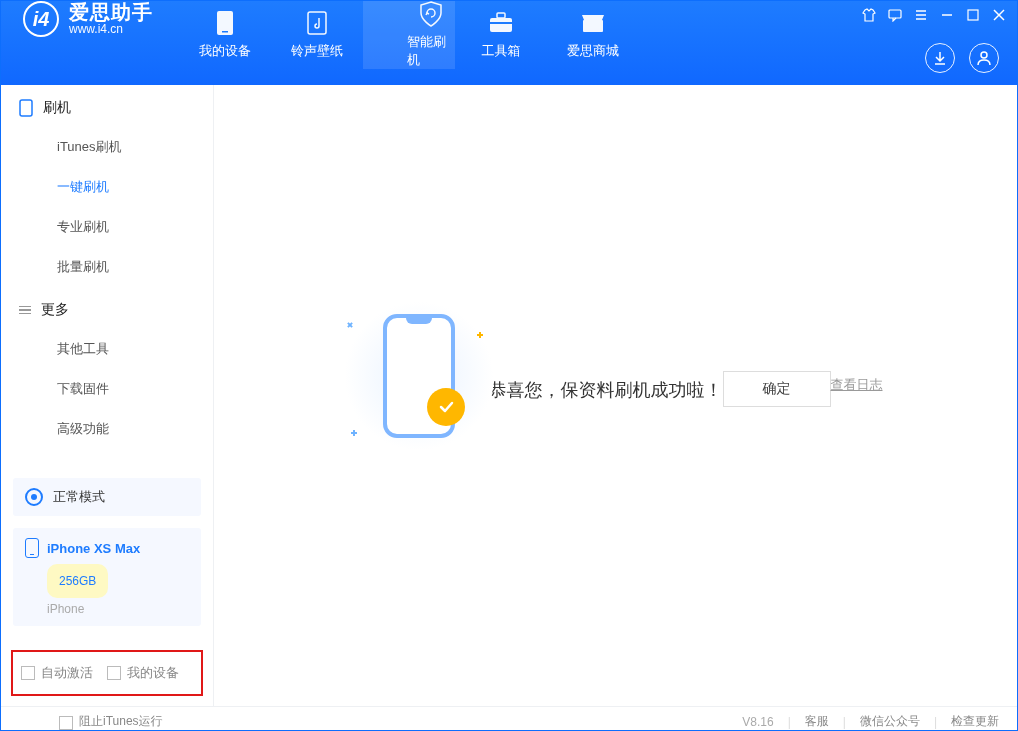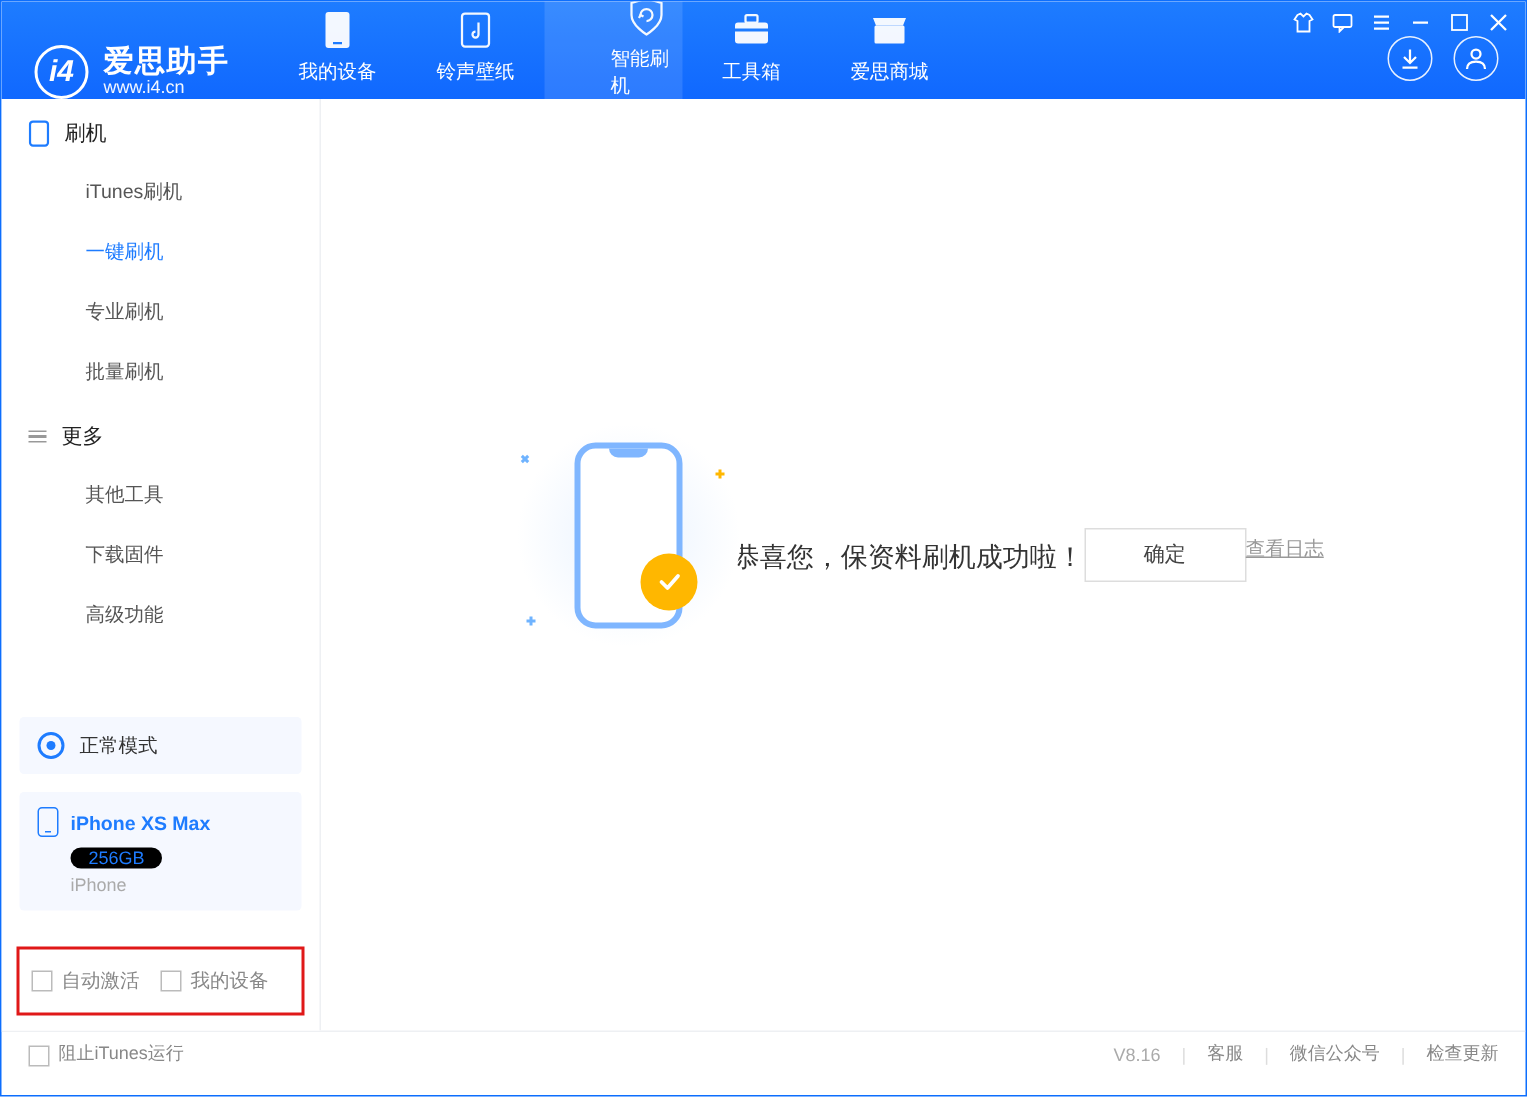--- a/index.html
+++ b/index.html
@@ -1,17 +1,17 @@
 <!DOCTYPE html>
 <html><head>
 <meta charset="utf-8">
 <style>
 * { margin: 0; padding: 0; box-sizing: border-box; font-family: "Microsoft YaHei", Arial, sans-serif; }
 body { background: #fff; width: 1018px; height: 731px; overflow: hidden; border: 1px solid #0d6efd; }
-.header { background: linear-gradient(to bottom, #1e7cff, #1068ff); height: 65px; display: flex; align-items: flex-end; color: #fff; position: relative; }
+.header { background: linear-gradient(to bottom, #1e7cff, #1068ff); height: 84px; display: flex; align-items: flex-start; color: #fff; position: relative; }
 .logo-area { display: flex; align-items: center; padding: 0 18px 0 22px; }
 .logo-circle { width: 36px; height: 36px; border: 2.5px solid #fff; border-radius: 50%; display: flex; align-items: center; justify-content: center; font-size: 20px; font-weight: bold; font-style: italic; margin-right: 10px; }
 .logo-text { display: flex; flex-direction: column; line-height: 1.1; }
 .logo-title { font-size: 20px; font-weight: 600; letter-spacing: 1px; }
 .logo-sub { font-size: 12px; opacity: 0.95; }
 .nav-tabs { display: flex; margin-left: 8px; }
 .nav-tab { width: 92px; display: flex; flex-direction: column; align-items: center; justify-content: center; font-size: 13px; cursor: pointer; position: relative; }
 .nav-tab.active { background: rgba(255,255,255,0.12); padding-left: 44px; }
 .nav-tab-icon { height: 26px; display: flex; align-items: center; justify-content: center; margin-bottom: 6px; }
 .nav-tab-icon svg { fill: #fff; opacity: 0.95; }
@@ -27,21 +27,21 @@
 .side-item { padding: 11px 0 11px 56px; font-size: 13px; color: #555; cursor: pointer; }
 .side-item.active { color: #1e7cff; }
 .side-flex { flex: 1; }
 .mode-card { margin: 6px 12px; background: #f5f8ff; border-radius: 3px; padding: 10px 12px; font-size: 13px; color: #333; display: flex; align-items: center; gap: 10px; cursor: pointer; }
 .mode-icon { width: 18px; height: 18px; border: 2px solid #1e7cff; border-radius: 50%; display: flex; align-items: center; justify-content: center; }
 .mode-icon::after { content: ""; width: 6px; height: 6px; background: #1e7cff; border-radius: 50%; }
 .device-card { margin: 6px 12px 0 12px; background: #f5f8ff; border-radius: 3px; padding: 10px 12px; font-size: 13px; color: #333; cursor: pointer; }
 .device-row1 { display: flex; align-items: center; gap: 8px; font-weight: 600; color: #1e7cff; margin-bottom: 6px; }
 .device-phone-icon { width: 14px; height: 20px; border: 1.5px solid #1e7cff; border-radius: 3px; position: relative; }
 .device-phone-icon::after { content: ""; position: absolute; bottom: 2px; left: 50%; transform: translateX(-50%); width: 4px; height: 1.5px; background: #1e7cff; }
-.storage-chip { display: inline-block; background: #000000; color: #1e7cff; font-size: 12px; border-radius: 10px; padding: 0 12px; margin-left: 22px; }
+.storage-chip { display: inline-block; background: #fef9c3; color: #1e7cff; font-size: 12px; border-radius: 10px; padding: 10px 12px; margin-left: 22px; }
 .device-sub { font-size: 12px; color: #aaa; margin-left: 22px; margin-top: 4px; }
 .bottom-options { margin: 24px 10px 10px 10px; border: 2px solid #e01818; padding: 12px 8px; display: flex; align-items: center; gap: 14px; font-size: 13px; color: #888; }
 .cbx { width: 14px; height: 14px; border: 1px solid #bbb; background: #fff; cursor: pointer; flex-shrink: 0; }
 .opt { display: flex; align-items: center; gap: 6px; cursor: pointer; }
 .main { flex: 1; display: flex; flex-direction: row; align-items: center; justify-content: center; padding-bottom: 40px; }
 .hero { position: relative; width: 140px; height: 140px; display: flex; align-items: center; justify-content: center; }
 .glow { position: absolute; width: 150px; height: 150px; background: radial-gradient(circle, #e8f2ff 0%, #fff 70%); border-radius: 50%; }
 .phone { position: relative; width: 72px; height: 124px; border: 4px solid #7fb6ff; border-radius: 14px; background: #fff; }
 .notch { position: absolute; top: 0; left: 50%; transform: translateX(-50%); width: 26px; height: 6px; background: #7fb6ff; border-radius: 0 0 6px 6px; }
 .check-badge { position: absolute; bottom: 8px; right: -14px; width: 38px; height: 38px; background: #ffb700; border-radius: 50%; display: flex; align-items: center; justify-content: center; }
@@ -51,21 +51,21 @@
 .sparkle::before { width: 6px; height: 2px; top: 2px; }
 .sparkle::after { width: 2px; height: 6px; left: 2px; }
 .sp1 { top: 16px; left: -2px; transform: rotate(45deg); }
 .sp2 { top: 26px; right: 6px; }
 .sp2::before, .sp2::after { background: #ffb700; }
 .sp3 { bottom: 10px; left: 2px; }
 .success-text { margin-top: 28px; font-size: 18px; color: #333; font-weight: 500; }
 .confirm-btn { margin-top: 26px; width: 108px; height: 36px; border: 1px solid #ddd; background: #fff; font-size: 14px; color: #444; cursor: pointer; }
 .view-log { margin-top: 18px; font-size: 13px; color: #999; cursor: pointer; text-decoration: underline; }
 .footer { height: 30px; border-top: 1px solid #eef0f3; display: flex; align-items: center; padding: 0 18px; font-size: 12px; color: #888; }
-.footer-left { display: flex; align-items: flex-end; gap: 6px; cursor: pointer; }
+.footer-left { display: flex; align-items: flex-end; gap: 6px; cursor: pointer; margin-left: 40px; }
 .footer-right { margin-left: auto; display: flex; align-items: center; gap: 14px; }
 .footer-right span { cursor: pointer; }
 .divider { color: #ddd; cursor: default !important; }
 .version { color: #aaa; }
 .hamburger { display: flex; flex-direction: column; gap: 2px; }
 .hamburger span { display: block; width: 12px; height: 1.5px; background: #999; }
 </style>
 </head>
 <body>
 

